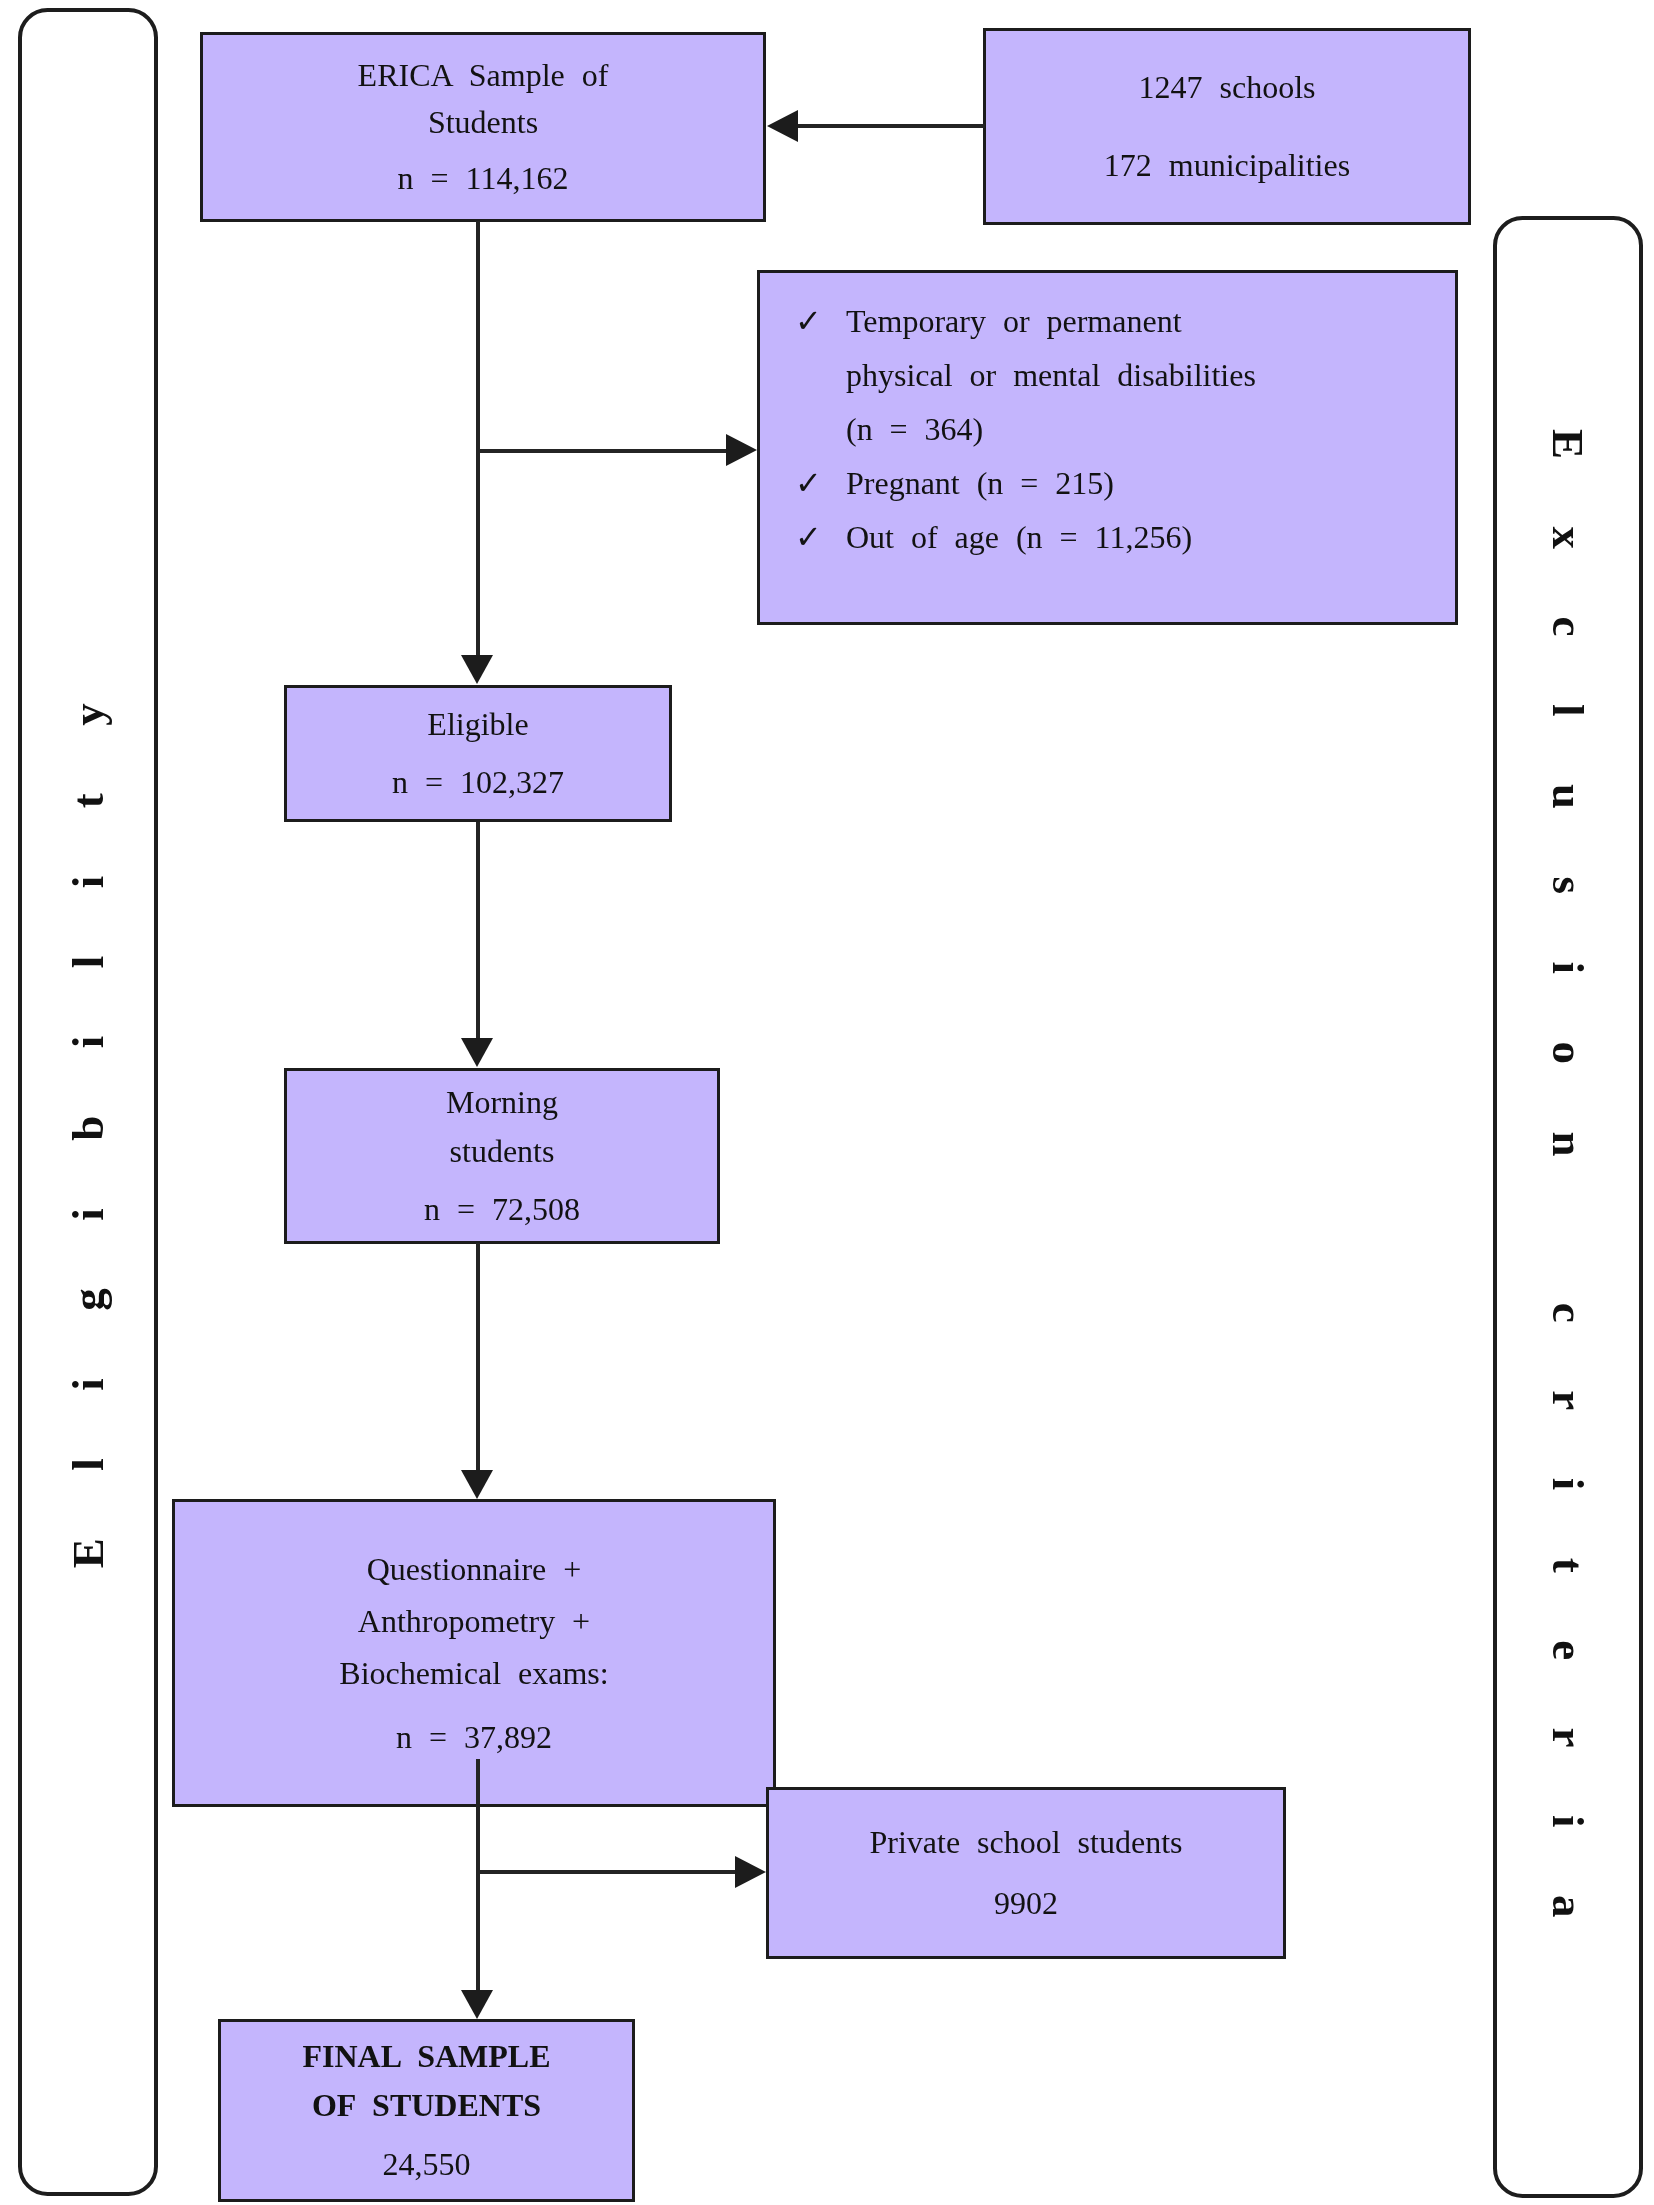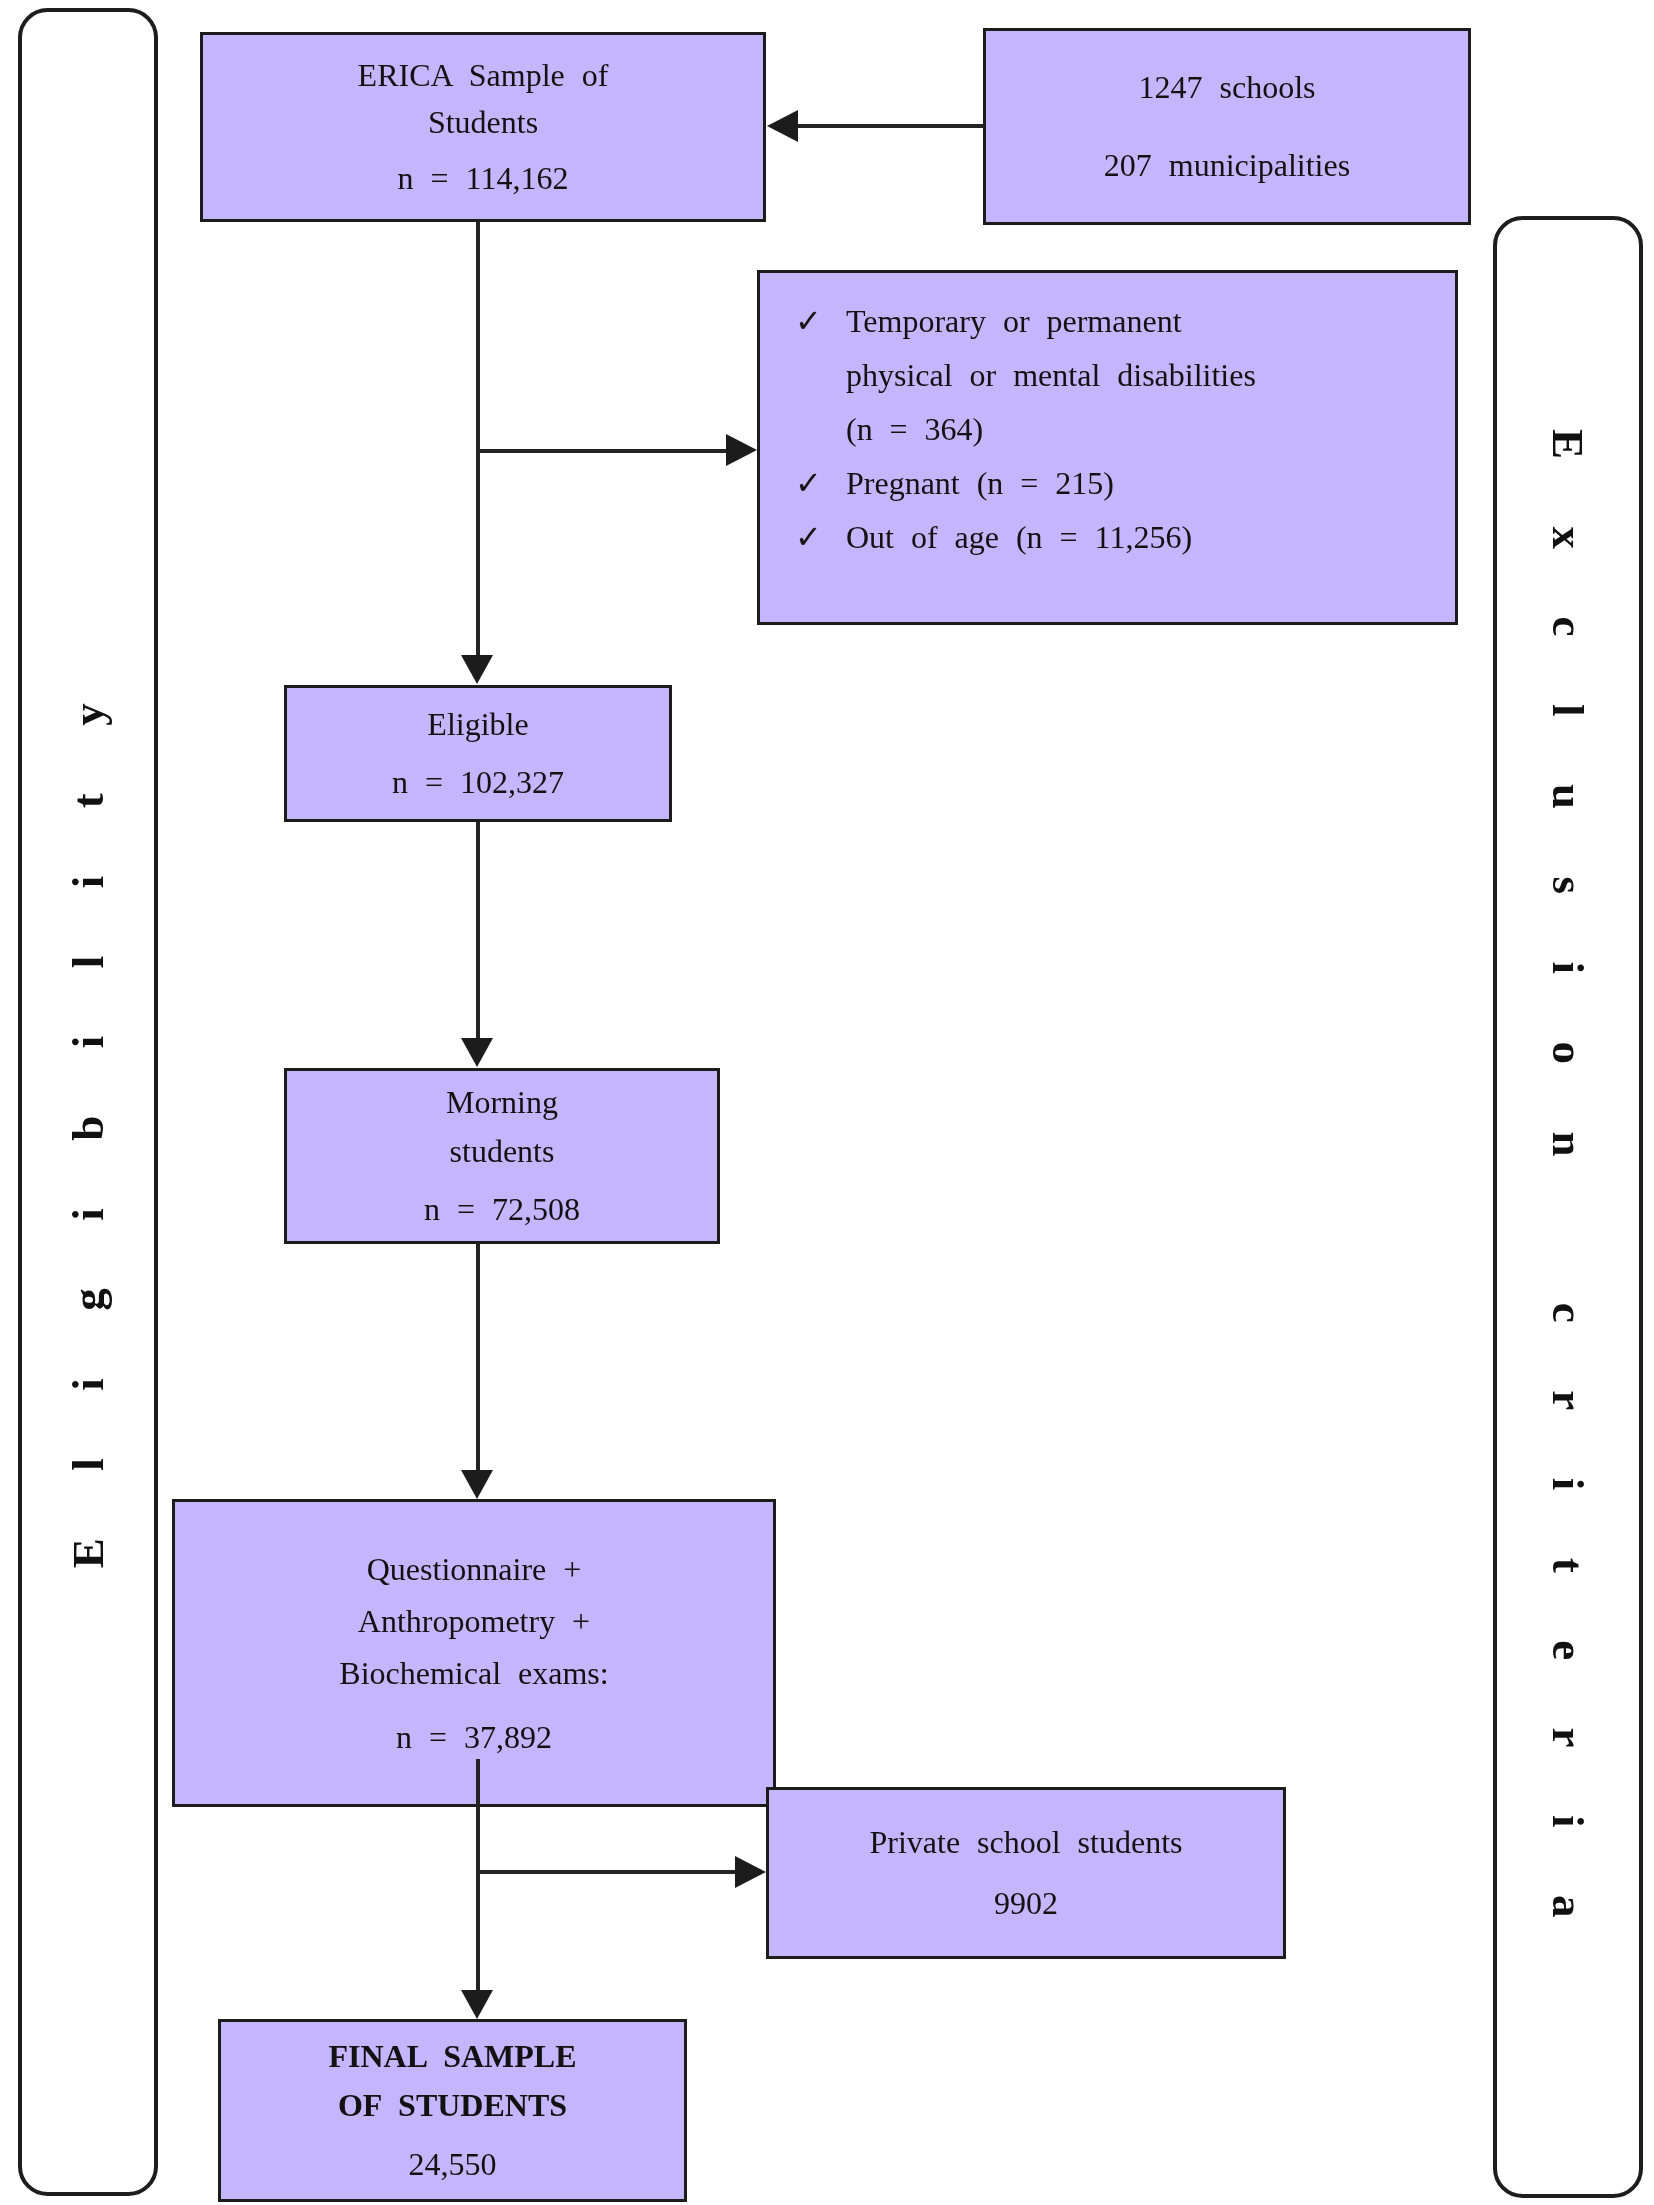--- a/index.html
+++ b/index.html
@@ -59,21 +59,21 @@
   .box-schools .ln + .ln { margin-top: 27px; }
   .box-exclusion    { left: 757px; top: 270px;  width: 701px; height: 355px;
                       align-items: flex-start; text-align: left;
                       padding: 21px 14px 0 35px; justify-content: flex-start; }
   .box-eligible     { left: 284px;  top: 685px;  width: 388px; height: 137px; }
   .box-morning      { left: 284px;  top: 1068px; width: 436px; height: 176px; }
   .box-quest        { left: 172px;  top: 1499px; width: 604px; height: 308px; }
   .box-quest .ln    { line-height: 52px; }
   .box-private      { left: 766px; top: 1787px; width: 520px; height: 172px; }
   .box-private .ln  { line-height: 51px; text-align: right; }
-  .box-final        { left: 218px;  top: 2019px; width: 469px; height: 183px; }
+  .box-final        { left: 218px;  top: 2019px; width: 417px; height: 183px; }
   .box-final .ln    { line-height: 49px; }
   .bold             { font-weight: bold; }
   .n-gap            { margin-top: 9.8px; }
   .n-gap-lg         { margin-top: 12.6px; }
 
   
   .excl-item { display: flex; align-items: flex-start; }
   .check {
     width: 51px;
     flex: 0 0 51px;
@@ -119,21 +119,21 @@
   </div>
 
   <div class="node box-erica">
     <div class="ln">ERICA Sample of</div>
     <div class="ln">Students</div>
     <div class="ln n-gap">n = 114,162</div>
   </div>
 
   <div class="node box-schools">
     <div class="ln">1247 schools</div>
-    <div class="ln">207 municipalities</div>
+    <div class="ln">172 municipalities</div>
   </div>
 
   <div class="node box-exclusion">
     <div class="excl-item">
       <span class="check">✓</span>
       <div class="excl-lines">
         <div>Temporary or permanent</div>
         <div>physical or mental disabilities</div>
         <div>(n = 364)</div>
       </div>

